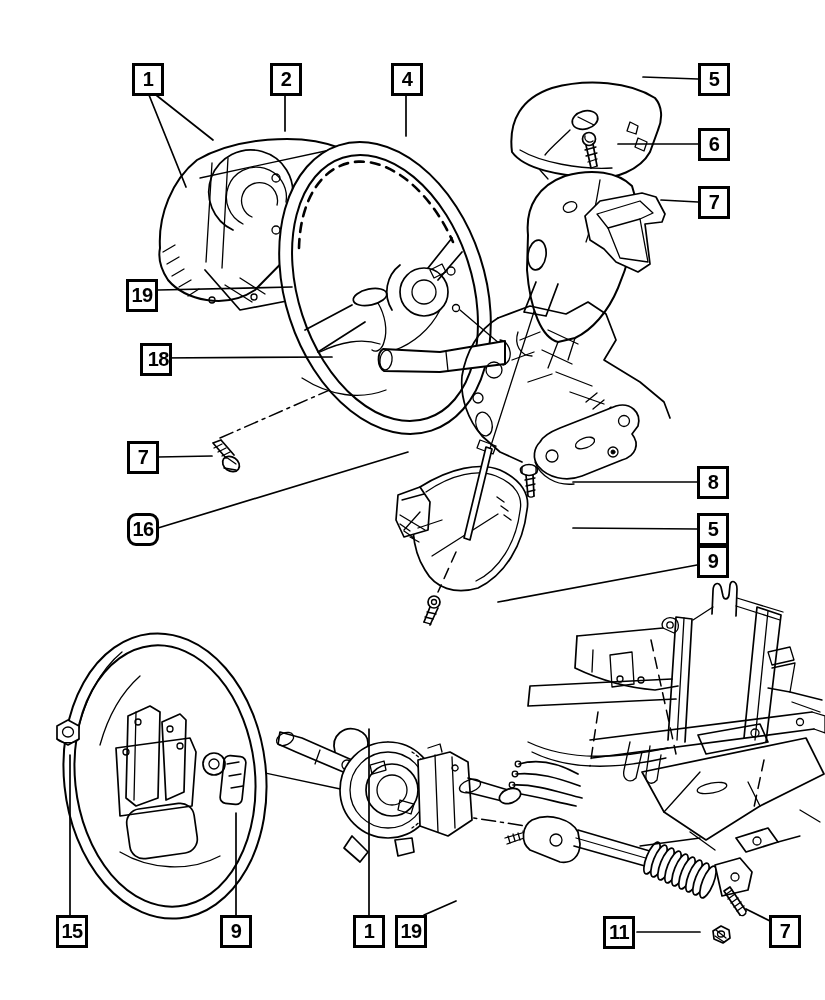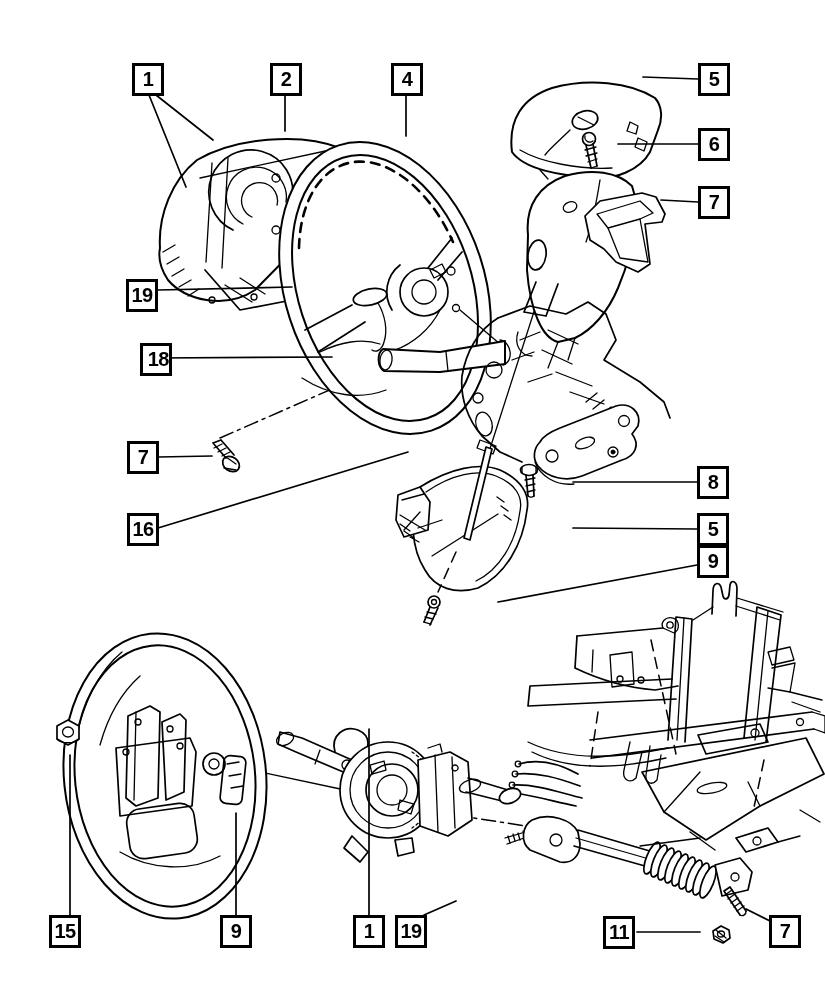--- a/index.html
+++ b/index.html
@@ -15,22 +15,22 @@
   #art .dashdot{stroke-width:1.5;stroke-dasharray:14 5 3 5;}
   #art .leader{stroke-width:1.7;}
   #art .grip{stroke-width:2.6;stroke-dasharray:9 7;}
   .callout{position:absolute;width:32px;height:33px;box-sizing:border-box;
            border:3px solid #000;background:#fff;color:#000;
            font-weight:bold;font-size:20px;line-height:27px;text-align:center;
            letter-spacing:-0.5px;}
   #co-1{left:132px;top:63px;} #co-2{left:270px;top:63px;} #co-4{left:391px;top:63px;}
   #co-5t{left:698px;top:63px;} #co-6{left:698px;top:128px;} #co-7{left:698px;top:186px;}
   #co-19{left:126px;top:279px;} #co-18{left:140px;top:343px;text-align:right;} #co-17{left:127px;top:441px;}
-  #co-16{left:127px;top:513px;} #co-8{left:697px;top:466px;} #co-5m{left:697px;top:513px;}
-  #co-9{left:697px;top:545px;} #co-15{left:49px;top:915px;} #co-14{left:220px;top:915px;}
+  #co-16{left:127px;top:513px;border-radius:9px;} #co-8{left:697px;top:466px;} #co-5m{left:697px;top:513px;}
+  #co-9{left:697px;top:545px;} #co-15{left:56px;top:915px;} #co-14{left:220px;top:915px;}
   #co-13{left:353px;top:915px;} #co-12{left:395px;top:915px;} #co-11{left:603px;top:916px;}
   #co-10{left:769px;top:915px;}
 </style>
 </head>
 <body>
 
 <div id="stage">
 
 <svg id="art" width="825" height="1000" viewBox="0 0 825 1000">
 

